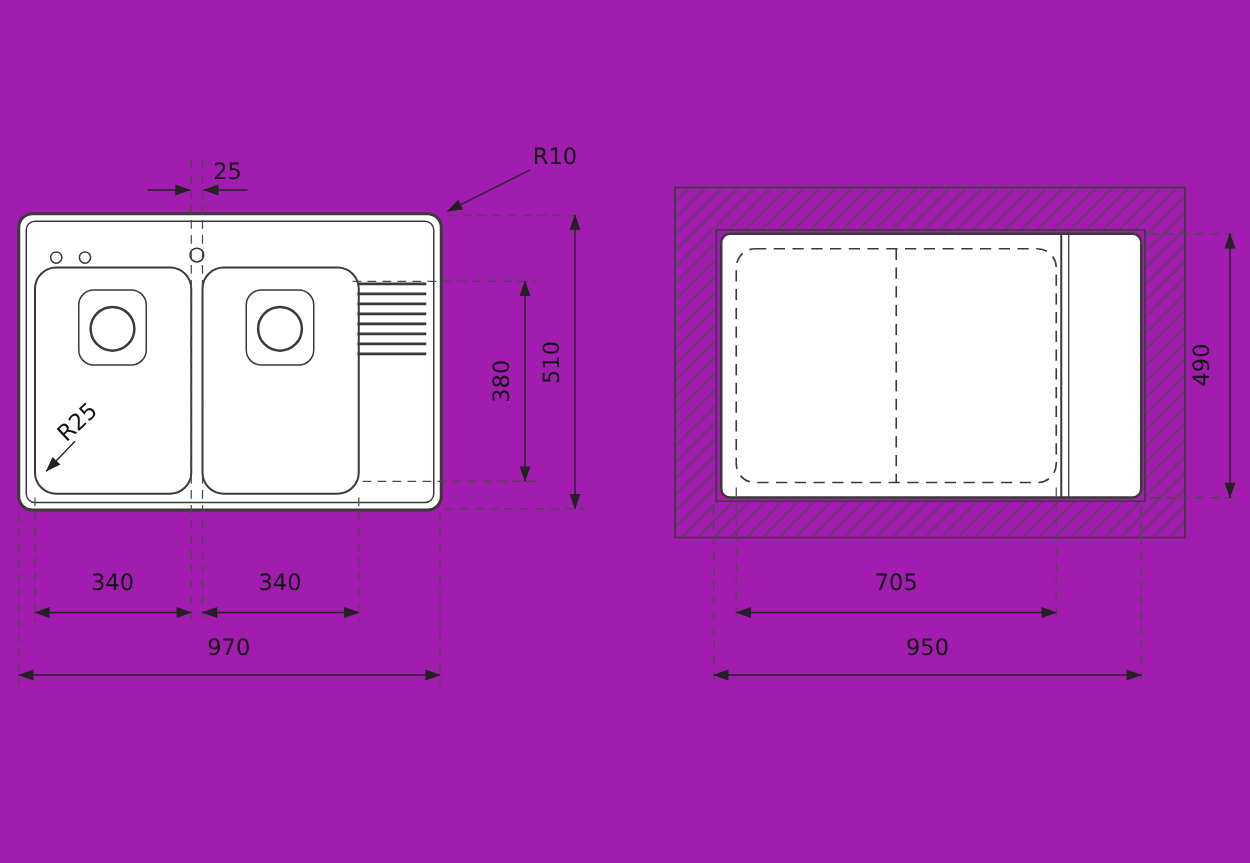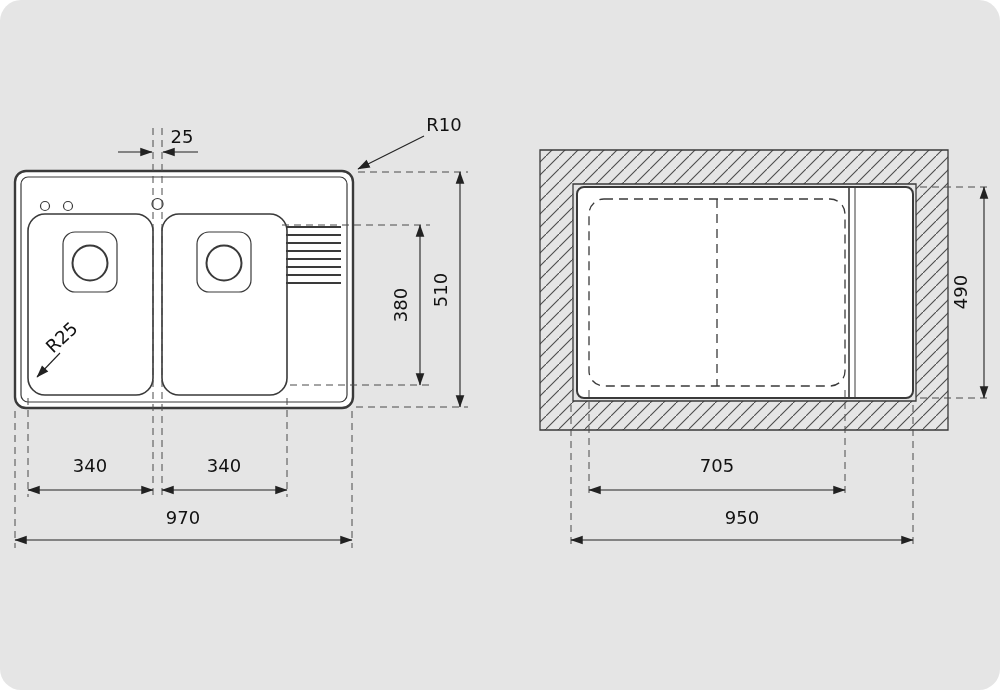--- a/index.html
+++ b/index.html
@@ -1,22 +1,21 @@
 <!DOCTYPE html>
 <html><head>
 <meta charset="utf-8">
 <style>
   html, body { margin: 0; padding: 0; background: #ffffff; }
   .stage {
     position: relative;
     width: 1000px;
     height: 690px;
-    background: #e5e5e5;
+    background: #a21caf;
     font-family: "DejaVu Sans", sans-serif;
-    border-radius: 21px;
   }
   svg { display: block; }
   .outline   { fill: #ffffff; stroke: #3a3a3a; }
   .thick     { stroke-width: 2.4; }
   .mid       { stroke-width: 1.6; fill: none; stroke: #3a3a3a; }
   .thin      { stroke-width: 1.2; fill: none; stroke: #3a3a3a; }
   .dash      { stroke: #4a4a4a; stroke-width: 1; stroke-dasharray: 7 5; fill: none; }
   .dashbowl  { stroke: #3a3a3a; stroke-width: 1.3; stroke-dasharray: 9 6; fill: none; }
   .dim       { stroke: #222222; stroke-width: 1.1; fill: none;
                marker-start: url(#mStart); marker-end: url(#mEnd); }

